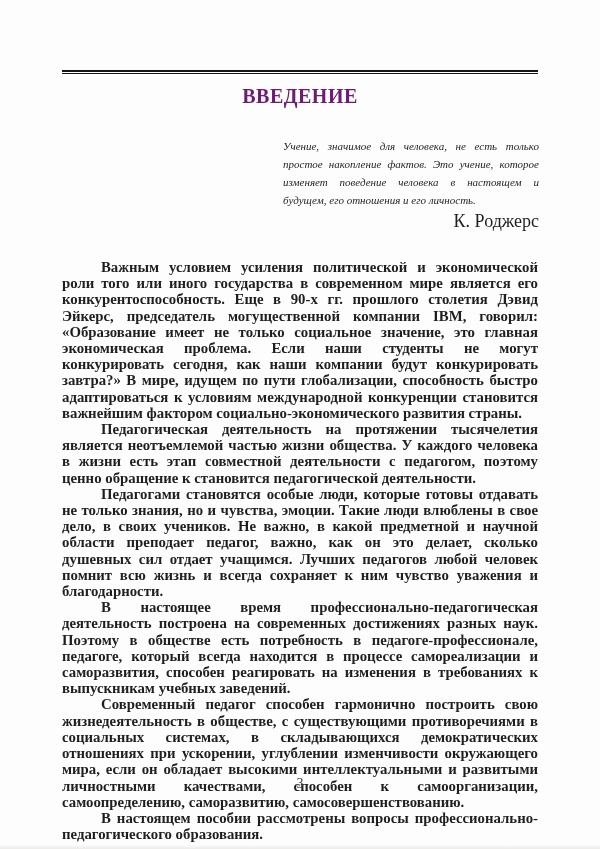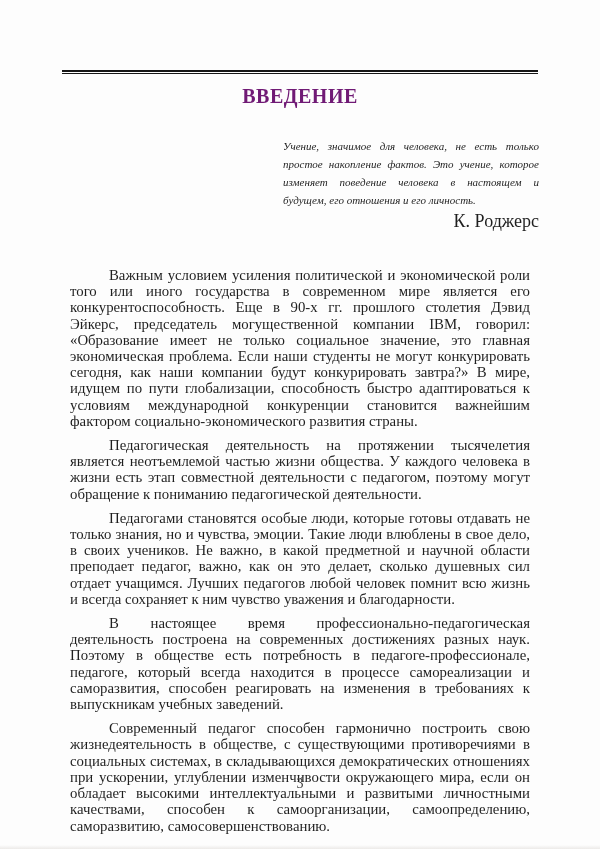--- a/index.html
+++ b/index.html
@@ -59,26 +59,27 @@
     font-size: 18px;
     line-height: 18px;
   }
   .body-text {
     position: absolute;
     left: 62px;
     top: 259px;
     width: 476px;
   }
   .body-p {
-    margin: 8px;
+    margin: 0;
     font-size: 14.8px;
     line-height: 16.2px;
     text-align: justify;
     text-justify: inter-word;
     text-indent: 39px;
+    font-weight: bold;
   }
   .page-number {
     position: absolute;
     left: 62px;
     top: 776px;
     width: 476px;
     text-align: center;
     font-size: 14px;
     line-height: 16px;
     color: #3c3c3c;
@@ -101,23 +102,24 @@
 
   <h1 class="page-title">ВВЕДЕНИЕ</h1>
 
   <div class="epigraph">
     <p class="epigraph-text">Учение, значимое для человека, не есть только простое накопление фактов. Это учение, которое изменяет поведение человека в настоящем и будущем, его отношения и его личность.</p>
     <div class="epigraph-attribution">К. Роджерс</div>
   </div>
 
   <div class="body-text">
       <p class="body-p">Важным условием усиления политической и экономической роли того или иного государства в современном мире является его конкурентоспособность. Еще в 90-х гг. прошлого столетия Дэвид Эйкерс, председатель могущественной компании IBM, говорил: «Образование имеет не только социальное значение, это главная экономическая проблема. Если наши студенты не могут конкурировать сегодня, как наши компании будут конкурировать завтра?» В мире, идущем по пути глобализации, способность быстро адаптироваться к условиям международной конкуренции становится важнейшим фактором социально-экономического развития страны.</p>
-      <p class="body-p">Педагогическая деятельность на протяжении тысячелетия является неотъемлемой частью жизни общества. У каждого человека в жизни есть этап совместной деятельности с педагогом, поэтому могут обращение к пониманию педагогической деятельности.</p>
+      <p class="body-p">Педагогическая деятельность на протяжении тысячелетия является неотъемлемой частью жизни общества. У каждого человека в жизни есть этап совместной деятельности с педагогом, поэтому ценно обращение к становится педагогической деятельности.</p>
       <p class="body-p">Педагогами становятся особые люди, которые готовы отдавать не только знания, но и чувства, эмоции. Такие люди влюблены в свое дело, в своих учеников. Не важно, в какой предметной и научной области преподает педагог, важно, как он это делает, сколько душевных сил отдает учащимся. Лучших педагогов любой человек помнит всю жизнь и всегда сохраняет к ним чувство уважения и благодарности.</p>
       <p class="body-p">В настоящее время профессионально-педагогическая деятельность построена на современных достижениях разных наук. Поэтому в обществе есть потребность в педагоге-профессионале, педагоге, который всегда находится в процессе самореализации и саморазвития, способен реагировать на изменения в требованиях к выпускникам учебных заведений.</p>
       <p class="body-p">Современный педагог способен гармонично построить свою жизнедеятельность в обществе, с существующими противоречиями в социальных системах, в складывающихся демократических отношениях при ускорении, углублении изменчивости окружающего мира, если он обладает высокими интеллектуальными и развитыми личностными качествами, способен к самоорганизации, самоопределению, саморазвитию, самосовершенствованию.</p>
+      <p class="body-p">В настоящем пособии рассмотрены вопросы профессионально-педагогического образования.</p>
     </div>
 
   <div class="page-number">3</div>
 
   <div class="scan-edge-bottom"></div>
 
 </div>
 
 </body></html>

